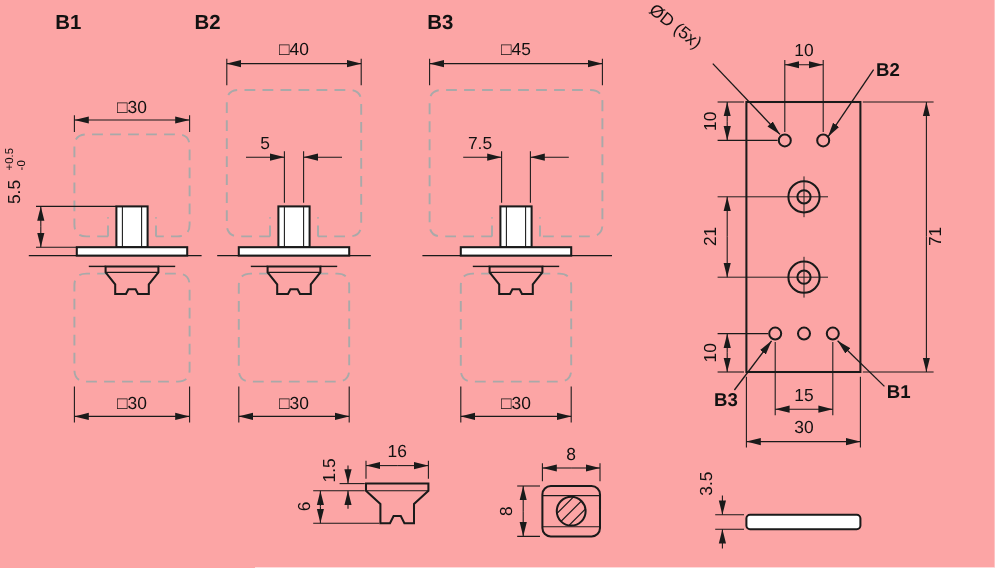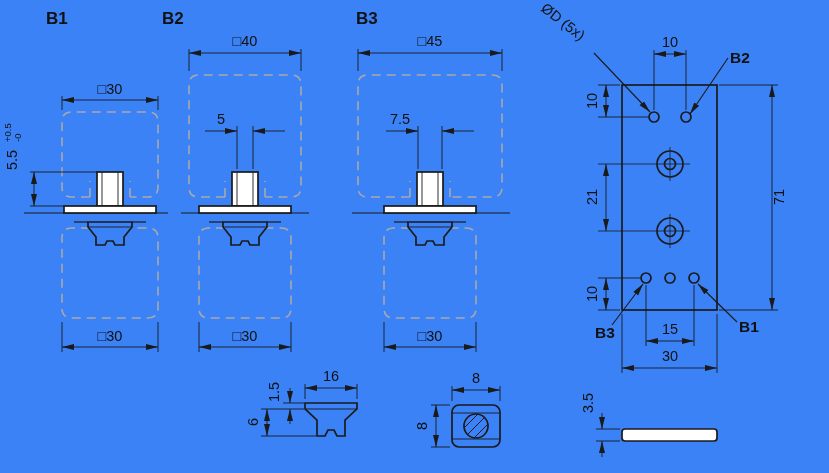--- a/index.html
+++ b/index.html
@@ -1,16 +1,16 @@
 <!DOCTYPE html>
 <html><head>
 <meta charset="utf-8">
 <style>
   html,body{margin:0;padding:0;background:#fff}
-  .sheet{position:relative;width:829px;height:473px;background:#3b82f6;font-family:"Liberation Sans",sans-serif;overflow:hidden}
+  .sheet{position:relative;width:829px;height:473px;background:#fca5a5;font-family:"Liberation Sans",sans-serif;overflow:hidden}
   svg text{fill:#111;font-family:"Liberation Sans",sans-serif}
   .lbl{font-size:17px;font-weight:bold}
   .callout{font-size:15.5px;font-weight:bold}
   .dim{font-size:14.5px}
   .dimsm{font-size:9.5px}
   .outline{fill:none;stroke:#1a1a1a;stroke-width:1.7}
   .outlineW{fill:#fff;stroke:#1a1a1a;stroke-width:1.7}
   .mid{fill:none;stroke:#1a1a1a;stroke-width:1.2}
   .thin{fill:none;stroke:#1a1a1a;stroke-width:0.9}
   .hair{fill:none;stroke:#1a1a1a;stroke-width:0.8}

